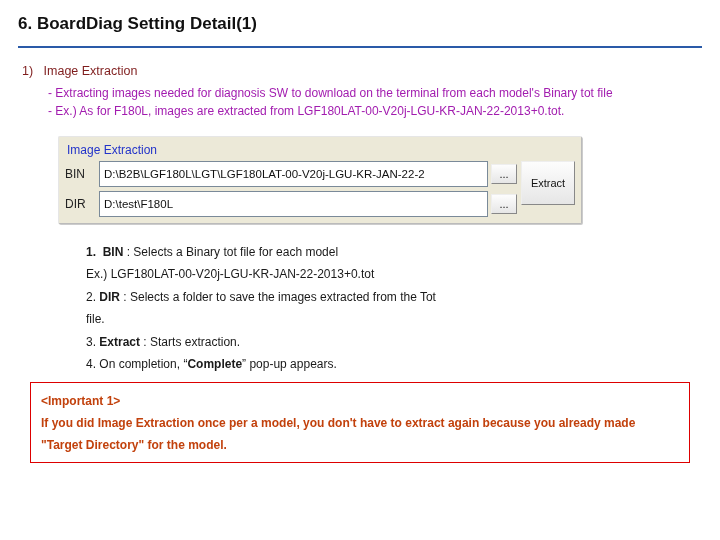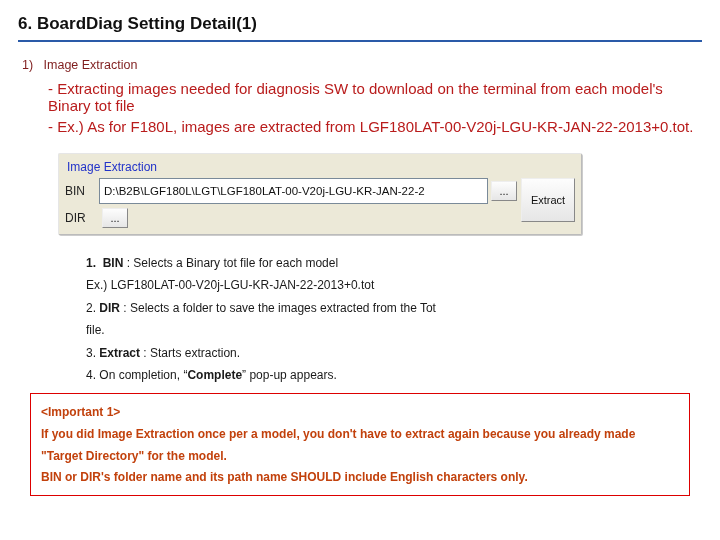--- a/index.html
+++ b/index.html
@@ -8,35 +8,35 @@
     font-family: Arial, sans-serif;
     font-size: 12px;
     color: #1a1a1a;
     background: #fff;
     width: 720px;
     box-sizing: border-box;
   }
   .page-title {
     font-size: 17px;
     font-weight: bold;
-    padding-bottom: 6px;
+    padding-bottom: 12px;
     border-bottom: 2px solid #2a5aa8;
     margin-bottom: 16px;
     color: #111;
   }
   .section-head {
     margin: 0 0 8px 4px;
     font-size: 12.5px;
     color: #7f1d1d;
   }
   .desc {
     margin-left: 30px;
     margin-bottom: 4px;
-    font-size: 15px;
-    color: #b91c1c;
+    font-size: 12px;
+    color: #a21caf;
   }
   .screenshot-wrap {
     margin: 18px 0 18px 40px;
     width: 510px;
     background: #ece9d8;
     border: 1px solid #bbb;
     border-top-color: #e6e6e6;
     border-left-color: #e6e6e6;
     border-radius: 2px;
     padding: 4px 6px 6px 6px;
@@ -133,20 +133,21 @@
   <div class="grp-title">Image Extraction</div>
   <div class="row-group">
     <div class="left-rows">
       <div class="row">
         <div class="lbl">BIN</div>
         <input class="txt" value="D:\B2B\LGF180L\LGT\LGF180LAT-00-V20j-LGU-KR-JAN-22-2" style="">
         <button class="browse-btn">...</button>
       </div>
       <div class="row" style="margin-bottom:0;">
         <div class="lbl">DIR</div>
+        <input class="txt" value="D:\test\F180L" style="">
         <button class="browse-btn">...</button>
       </div>
     </div>
     <button class="extract-btn">Extract</button>
   </div>
 </div>
 
 <div class="numlist">
   <b>1.</b>&nbsp;
   <b>BIN</b><span> : Selects a Binary tot file for each model</span>
@@ -160,14 +161,13 @@
   <span>3.  </span><b>Extract</b><span> : Starts extraction.</span>
 </div>
 <div class="numlist">
   <span>4.  On completion, “</span><b>Complete</b><span>” pop-up appears.</span>
 </div>
 
 <div class="important-box">
   <div class="imp-line">&lt;Important 1&gt;</div>
   <div class="imp-line">If you did Image Extraction once per a model, you don't have to extract again because you already made</div>
   <div class="imp-line">"Target Directory" for the model.</div>
-  <div class="imp-line">BIN or DIR's folder name and its path name SHOULD include English characters only.</div>
 </div>
 
 </body></html>

